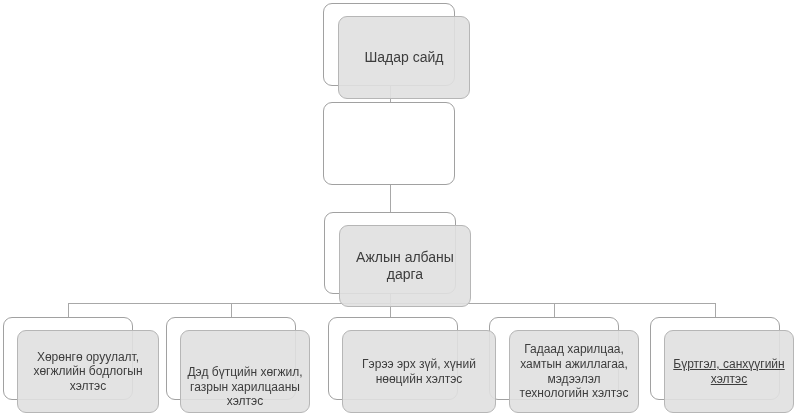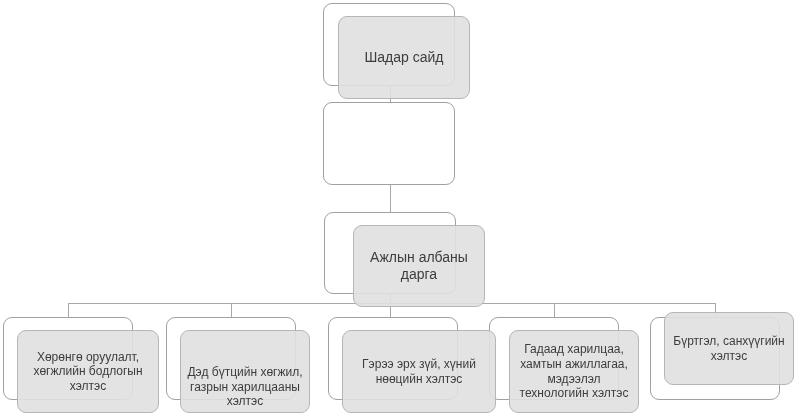--- a/index.html
+++ b/index.html
@@ -70,21 +70,21 @@
   <div class="connector v-line" style="left:715px; top:303px; height:15px;"></div>
 
   <div class="node-back" style="left:323px; top:3px; width:132px; height:83px;"></div>
   <div class="node-front lvl-top" style="left:338px; top:16px; width:132px; height:83px;">
     <span>Шадар сайд</span>
   </div>
 
   <div class="node-back" style="left:323px; top:102px; width:132px; height:83px;"></div>
 
   <div class="node-back" style="left:324px; top:212px; width:132px; height:82px;"></div>
-  <div class="node-front lvl-top" style="left:339px; top:225px; width:132px; height:82px;margin-left:14px;">
+  <div class="node-front lvl-top" style="left:339px; top:225px; width:132px; height:82px;">
     <span>Ажлын албаны дарга</span>
   </div>
 
   <div class="node-back" style="left:3px; top:317px; width:130px; height:83px;"></div>
   <div class="node-front lvl-dept" style="left:17px; top:330px; width:142px; height:83px;">
     <span>Хөрөнгө оруулалт, хөгжлийн бодлогын хэлтэс</span>
   </div>
 
   <div class="node-back" style="left:166px; top:317px; width:130px; height:83px;"></div>
   <div class="node-front lvl-dept" style="left:180px; top:330px; width:130px; height:83px;align-items:flex-end;">
@@ -95,17 +95,17 @@
   <div class="node-front lvl-dept" style="left:342px; top:330px; width:154px; height:83px;">
     <span>Гэрээ эрх зүй, хүний нөөцийн хэлтэс</span>
   </div>
 
   <div class="node-back" style="left:489px; top:317px; width:130px; height:83px;"></div>
   <div class="node-front lvl-dept" style="left:509px; top:330px; width:130px; height:83px;">
     <span>Гадаад харилцаа, хамтын ажиллагаа, мэдээлэл технологийн хэлтэс</span>
   </div>
 
   <div class="node-back" style="left:650px; top:317px; width:130px; height:83px;"></div>
-  <div class="node-front lvl-dept" style="left:664px; top:312px; width:130px; height:73px;">
+  <div class="node-front lvl-dept" style="left:664px; top:330px; width:130px; height:83px;text-decoration:underline;">
     <span>Бүртгэл, санхүүгийн хэлтэс</span>
   </div>
 
 </div>
 
 </body></html>

